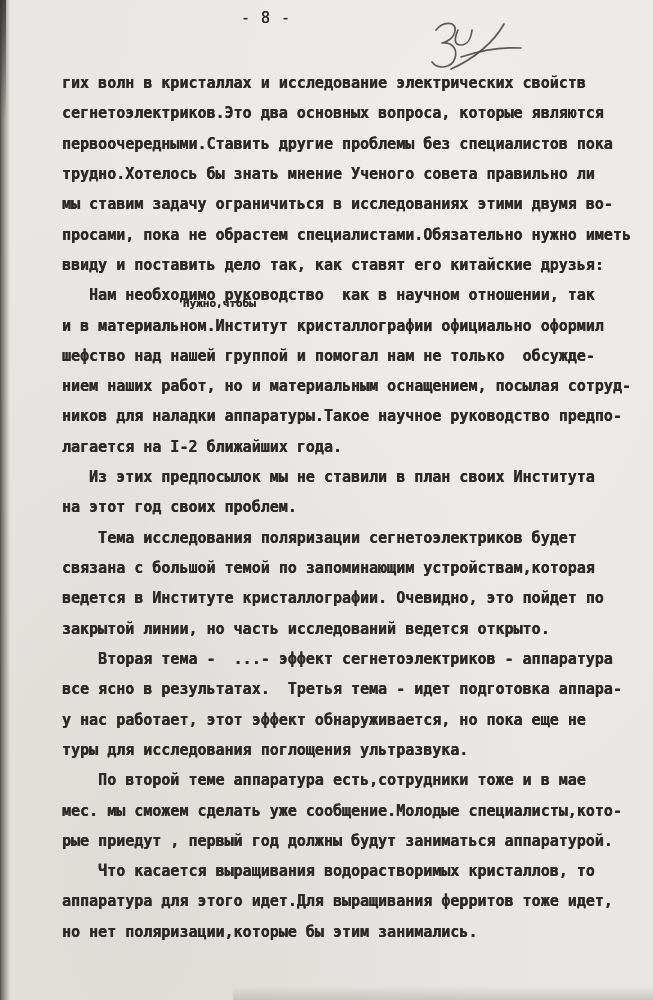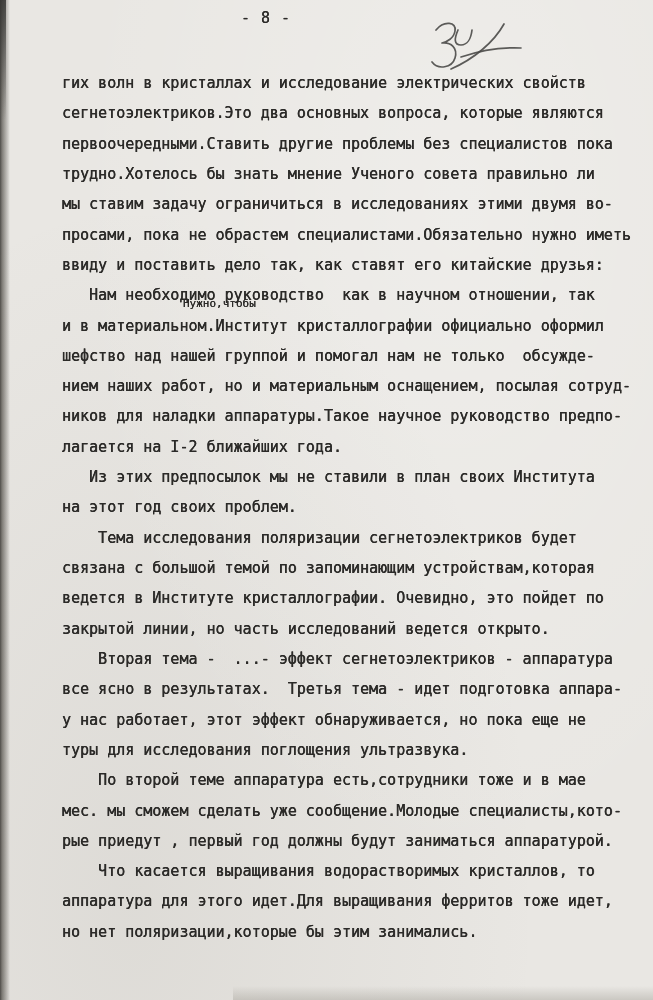--- a/index.html
+++ b/index.html
@@ -35,21 +35,21 @@
   }
   .handwritten{
     position:absolute;left:420px;top:14px;width:105px;height:64px;
   }
   .handwritten svg{display:block;width:100%;height:100%;}
   .handwritten path{
     fill:none;stroke:var(--pencil,#4a4a48);stroke-width:1.7;
     stroke-linecap:round;stroke-linejoin:round;opacity:.9;
   }
   .text-block{
-    position:absolute;left:62px;top:68px;width:585px;
+    position:absolute;left:62px;top:68px;width:585px;font-weight:bold;
   }
   .line{
     position:relative;
     height:30.32px;line-height:30.32px;
     font-size:15px;
     white-space:pre;
     text-shadow:0 0 .6px currentColor, .4px .4px .6px rgba(45,42,38,.45);
   }
   .interline{
     position:absolute;top:-15px;left:121px;

